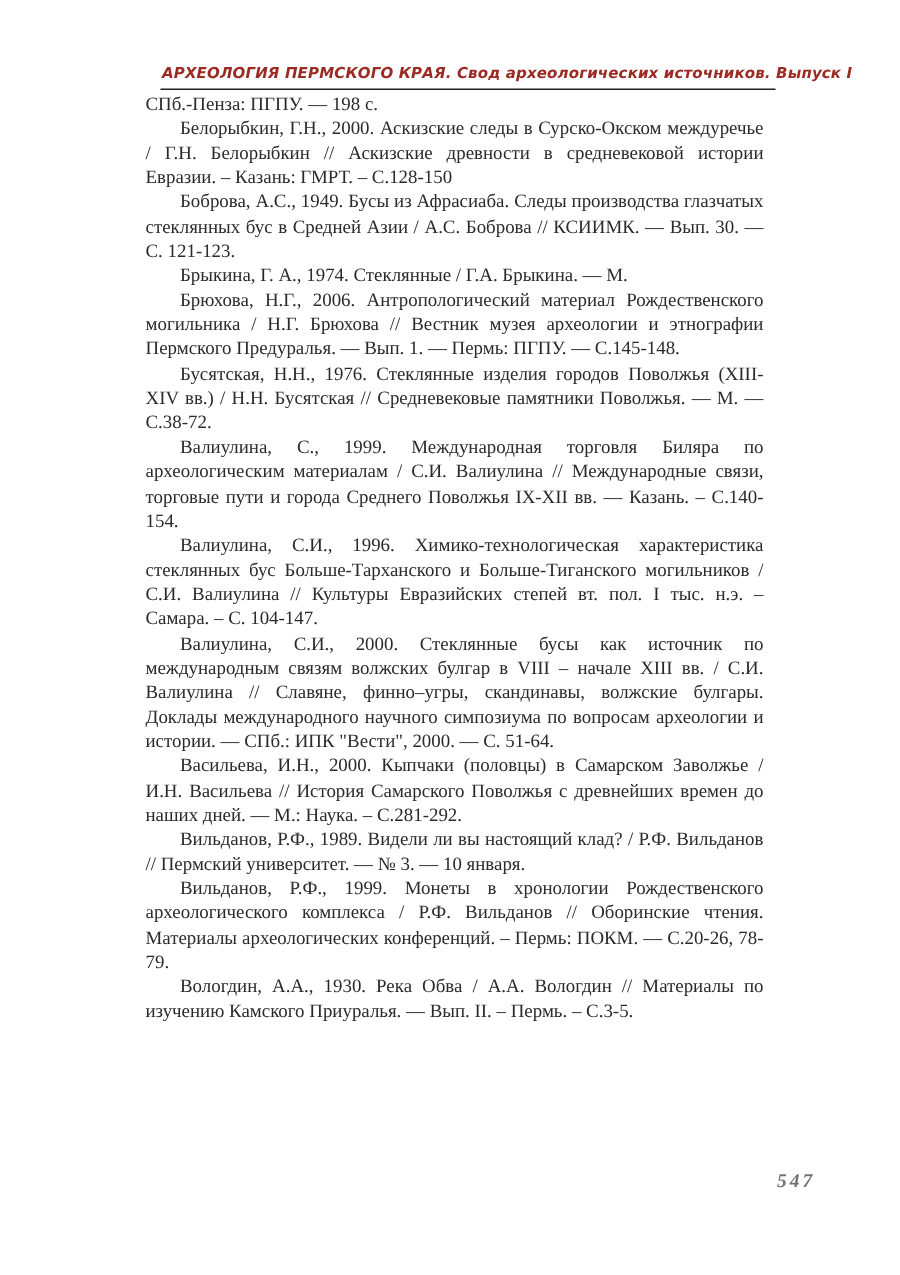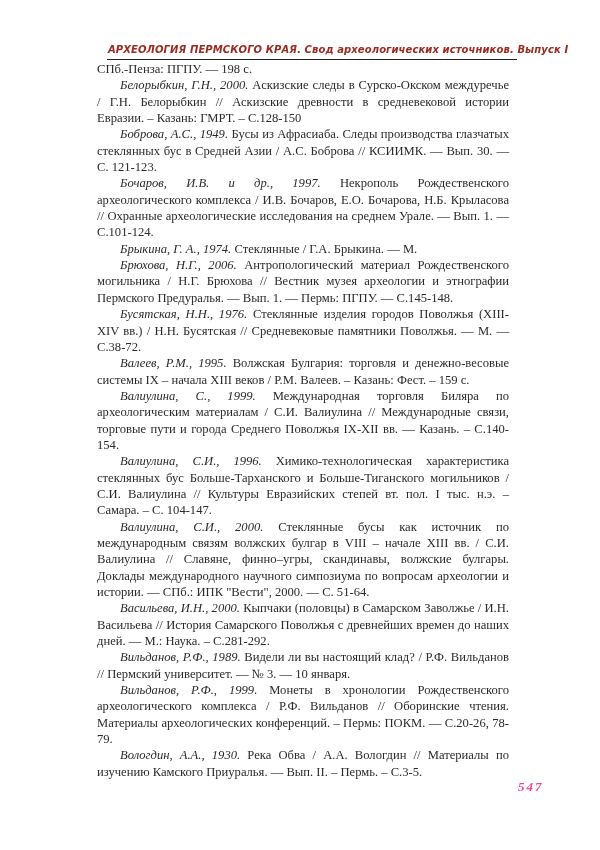--- a/index.html
+++ b/index.html
@@ -14,44 +14,42 @@
       position: absolute; left: 107px; top: 59px; width: 410px; height: 0;
       border-top: 1.3px solid #222;
     }
     .content {
       position: absolute; left: 97px; top: 61px; width: 412px;
       font-family: "Liberation Serif", serif; font-size: 12.6px; line-height: 16.35px;
       color: #2a2a2a; text-align: justify;
     }
     .content p { margin: 0; }
     .entry { text-indent: 23px; }
-    .author { font-style: italic; }
+    .author { }
     .page-number {
       position: absolute; left: 518px; top: 779px;
       font-family: "Liberation Serif", serif; font-style: italic; font-weight: bold;
-      font-size: 13px; color: #ec4899; letter-spacing: 2px;
+      font-size: 13px; color: #737373; letter-spacing: 2px;
     }
   </style>
 </head>
 <body>
 
 <div class="page-header">
   <span>АРХЕОЛОГИЯ ПЕРМСКОГО КРАЯ.</span><span class="sub"> Свод археологических источников. Выпуск I</span>
 </div>
 <div class="header-rule"></div>
 
 <div class="content">
   <p>СПб.-Пенза: ПГПУ. — 198 с.</p>
   <p class="entry"><span class="author">Белорыбкин, Г.Н., 2000.</span><span> Аскизские следы в Сурско-Окском междуречье / Г.Н. Белорыбкин // Аскизские древности в средневековой истории Евразии. – Казань: ГМРТ. – С.128-150</span></p>
   <p class="entry"><span class="author">Боброва, А.С., 1949.</span><span> Бусы из Афрасиаба. Следы производства глазчатых стеклянных бус в Средней Азии / А.С. Боброва // КСИИМК. — Вып. 30. — С. 121-123.</span></p>
-  <p class="entry"><span class="author">Бочаров, И.В. и др., 1997.</span><span> Некрополь Рождественского археологического комплекса / И.В. Бочаров, Е.О. Бочарова, Н.Б. Крыласова // Охранные археологические исследования на среднем Урале. — Вып. 1. — С.101-124.</span></p>
   <p class="entry"><span class="author">Брыкина, Г. А., 1974.</span><span> Стеклянные / Г.А. Брыкина. — М.</span></p>
   <p class="entry"><span class="author">Брюхова, Н.Г., 2006.</span><span> Антропологический материал Рождественского могильника / Н.Г. Брюхова // Вестник музея археологии и этнографии Пермского Предуралья. — Вып. 1. — Пермь: ПГПУ. — С.145-148.</span></p>
   <p class="entry"><span class="author">Бусятская, Н.Н., 1976.</span><span> Стеклянные изделия городов Поволжья (XIII-XIV вв.) / Н.Н. Бусятская // Средневековые памятники Поволжья. — М. — С.38-72.</span></p>
-  <p class="entry"><span class="author">Валеев, Р.М., 1995.</span><span> Волжская Булгария: торговля и денежно-весовые системы IX – начала XIII веков / Р.М. Валеев. – Казань: Фест. – 159 с.</span></p>
   <p class="entry"><span class="author">Валиулина, С., 1999.</span><span> Международная торговля Биляра по археологическим материалам / С.И. Валиулина // Международные связи, торговые пути и города Среднего Поволжья IX-XII вв. — Казань. – С.140-154.</span></p>
   <p class="entry"><span class="author">Валиулина, С.И., 1996.</span><span> Химико-технологическая характеристика стеклянных бус Больше-Тарханского и Больше-Тиганского могильников / С.И. Валиулина // Культуры Евразийских степей вт. пол. I тыс. н.э. – Самара. – С. 104-147.</span></p>
   <p class="entry"><span class="author">Валиулина, С.И., 2000.</span><span> Стеклянные бусы как источник по международным связям волжских булгар  в VIII – начале  XIII вв. / С.И. Валиулина // Славяне, финно–угры, скандинавы, волжские булгары. Доклады международного научного симпозиума по вопросам археологии и истории. — СПб.: ИПК "Вести", 2000. — С. 51-64.</span></p>
   <p class="entry"><span class="author">Васильева, И.Н., 2000.</span><span> Кыпчаки (половцы) в Самарском Заволжье / И.Н. Васильева // История Самарского Поволжья с древнейших времен до наших дней. — М.: Наука. – С.281-292.</span></p>
   <p class="entry"><span class="author">Вильданов, Р.Ф., 1989.</span><span> Видели ли вы настоящий клад? / Р.Ф. Вильданов // Пермский университет. — № 3. — 10 января.</span></p>
   <p class="entry"><span class="author">Вильданов, Р.Ф., 1999.</span><span> Монеты в хронологии Рождественского археологического комплекса / Р.Ф. Вильданов // Оборинские чтения. Материалы археологических конференций. – Пермь: ПОКМ. — С.20-26, 78-79.</span></p>
   <p class="entry"><span class="author">Вологдин, А.А., 1930.</span><span> Река Обва / А.А. Вологдин // Материалы по изучению Камского Приуралья. — Вып. II. – Пермь. – С.3-5.</span></p>
 
 </div>
 

